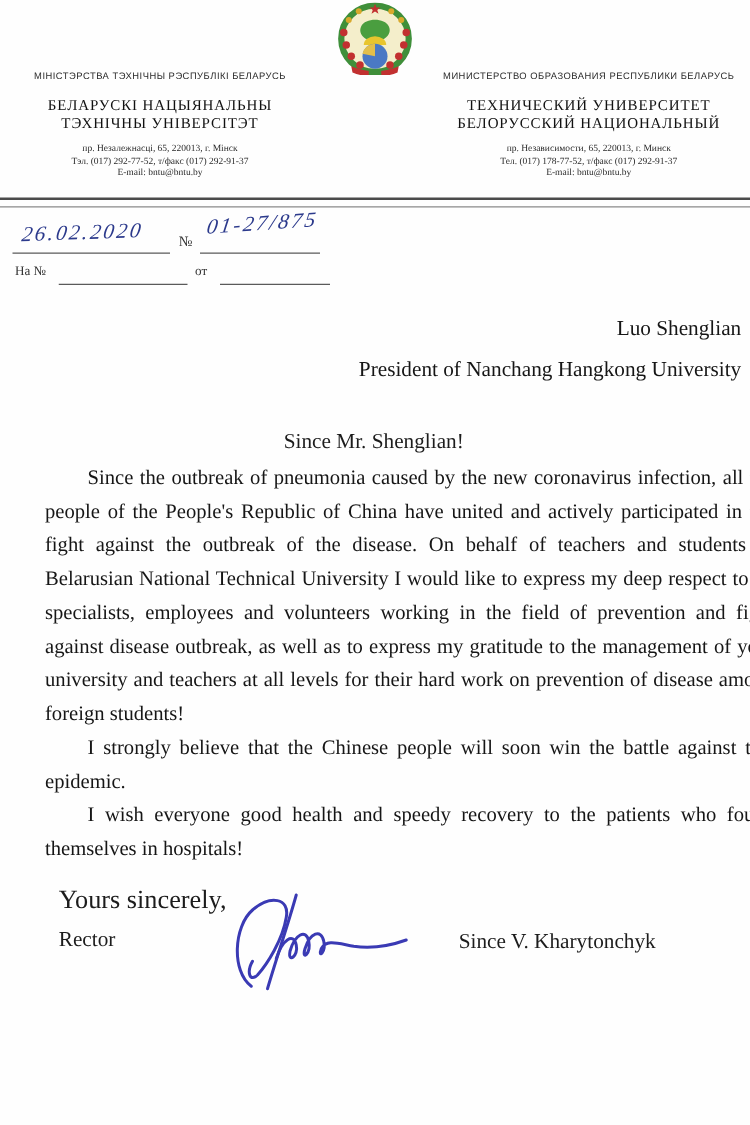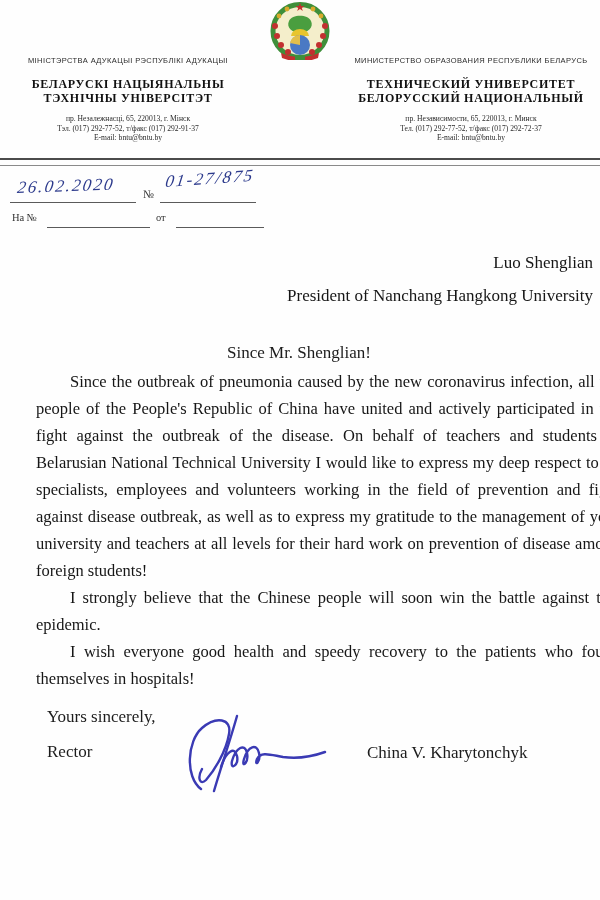--- a/index.html
+++ b/index.html
@@ -11,21 +11,21 @@
   
   .emblem{position:absolute;left:267px;top:2px;width:66px;height:58px;}
   .hdr-col{position:absolute;top:56px;width:240px;text-align:center;}
   .hdr-left{left:8px;}
   .hdr-right{left:351px;}
   .ministry{
     font-family:"Liberation Sans", sans-serif;
     font-size:7.5px;letter-spacing:.4px;color:#2a2a2a;white-space:nowrap;
   }
   .univ{
-    margin-top:13px;font-weight:bold;font-size:12px;line-height:13.5px;
+    margin-top:13px;font-weight:normal;font-size:12px;line-height:13.5px;
     letter-spacing:.7px;color:#111;
   }
   .addr{margin-top:9px;font-size:7.6px;line-height:9.6px;color:#2a2a2a;}
   .rule{position:absolute;left:0;top:158px;width:600px;height:5px;
     border-top:2px solid #4b4b4b;border-bottom:1px solid #8a8a8a;}
   
   .hand{
     font-style:italic;color:#2c3a8c;font-size:17px;letter-spacing:2px;
     transform:skewX(-10deg) rotate(-2deg);transform-origin:left bottom;
     white-space:nowrap;
@@ -46,21 +46,21 @@
     font-size:17px;line-height:33px;color:#161616;
   }
   .salutation{position:absolute;left:227px;top:343px;font-size:17px;}
   
   .body-text{
     position:absolute;left:8px;top:368px;width:584px;
     font-size:16.5px;line-height:27px;text-align:justify;color:#161616;margin-left:28px;
   }
   .body-text p{margin:0;text-indent:34px;}
   
-  .sincerely{position:absolute;left:47px;top:707px;font-size:17px;}
+  .sincerely{position:absolute;left:47px;top:707px;font-size:21px;}
   .rector{position:absolute;left:47px;top:742px;font-size:17px;}
   .sig-name{position:absolute;left:367px;top:743px;font-size:17px;}
   .signature{position:absolute;left:185px;top:703px;width:145px;height:95px;}
 </style>
 </head>
 <body>
 
 <div class="page">
 
   <div class="emblem">
@@ -83,41 +83,41 @@
       <path d="M24,34 A9,7 0 0 1 42,34 Z" fill="#e8c52e"></path>
       <circle cx="33" cy="43" r="10" fill="#4a79c4"></circle>
       <path d="M23,41 A10,10 0 0 1 33,33 L33,43 Z" fill="#e3bf4a"></path>
       <path d="M33,1 L34.2,4 L37.4,4 L34.8,5.9 L35.8,9 L33,7.1 L30.2,9 L31.2,5.9 L28.6,4 L31.8,4 Z" fill="#c23030"></path>
       <path d="M14,51 Q33,59 52,51 L51,56 Q33,63 15,56 Z" fill="#c23030"></path>
       <rect x="28" y="54" width="10" height="5" fill="#3f8f3a"></rect>
     </svg>
   </div>
 
   <div class="hdr-col hdr-left">
-    <div class="ministry">МІНІСТЭРСТВА АДУКАЦЫІ РЭСПУБЛІКІ АДУКАЦЫІ</div>
+    <div class="ministry">МІНІСТЭРСТВА ТЭХНІЧНЫ РЭСПУБЛІКІ БЕЛАРУСЬ</div>
     <div class="univ">
       <div>БЕЛАРУСКІ НАЦЫЯНАЛЬНЫ</div>
       <div>ТЭХНІЧНЫ УНІВЕРСІТЭТ</div>
     </div>
     <div class="addr">
       <div>пр. Незалежнасці, 65, 220013, г. Мінск</div>
       <div>Тэл. (017) 292-77-52, т/факс (017) 292-91-37</div>
       <div>E-mail: bntu@bntu.by</div>
     </div>
   </div>
 
   <div class="hdr-col hdr-right">
     <div class="ministry">МИНИСТЕРСТВО ОБРАЗОВАНИЯ РЕСПУБЛИКИ БЕЛАРУСЬ</div>
     <div class="univ">
       <div>ТЕХНИЧЕСКИЙ УНИВЕРСИТЕТ</div>
       <div>БЕЛОРУССКИЙ НАЦИОНАЛЬНЫЙ</div>
     </div>
     <div class="addr">
       <div>пр. Независимости, 65, 220013, г. Минск</div>
-      <div>Тел. (017) 292-77-52, т/факс (017) 292-72-37</div>
+      <div>Тел. (017) 178-77-52, т/факс (017) 292-91-37</div>
       <div>E-mail: bntu@bntu.by</div>
     </div>
   </div>
 
   <div class="rule"></div>
 
   <div class="hand hw-date">26.02.2020</div>
   <div class="uline ul-date"></div>
   <div class="no-label">№</div>
   <div class="hand hw-num">01-27/875</div>
@@ -146,15 +146,15 @@
   <div class="signature">
     <svg width="145" height="95" viewBox="0 0 145 95" xmlns="http://www.w3.org/2000/svg">
       <g fill="none" stroke="#3a3ab4" stroke-width="2.4" stroke-linecap="round">
         <path d="M16,86 C0,74 2,38 17,25 C31,13 47,15 44,31 C41,49 29,68 21,77 C15,83 12,75 17,66"></path>
         <path d="M52,13 C45,38 36,64 29,88"></path>
         <path d="M36,64 C41,48 50,43 52,53 C54,62 45,68 47,58 C51,44 60,40 62,50 C64,60 56,66 59,56 C63,43 72,40 74,50 C76,59 69,64 72,56 C76,48 86,52 98,54 C112,56 126,54 140,49"></path>
       </g>
     </svg>
   </div>
 
-  <div class="sig-name">China V. Kharytonchyk</div>
+  <div class="sig-name">Since V. Kharytonchyk</div>
 
 </div>
 
 </body></html>

